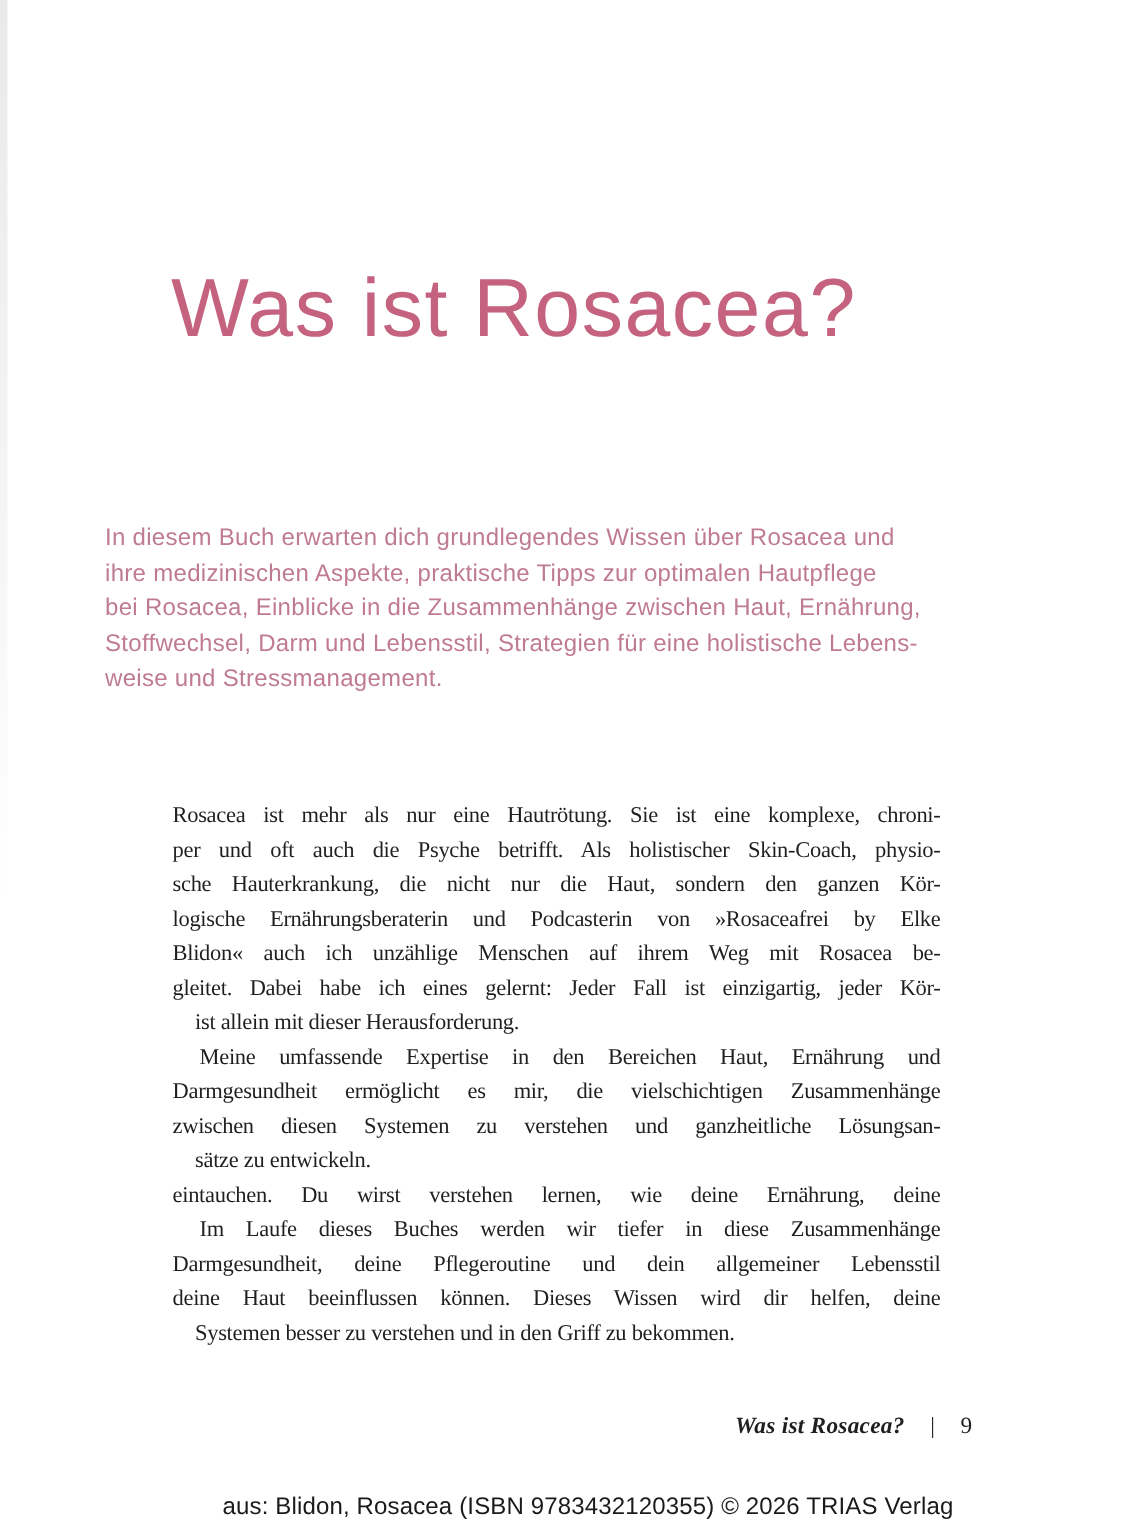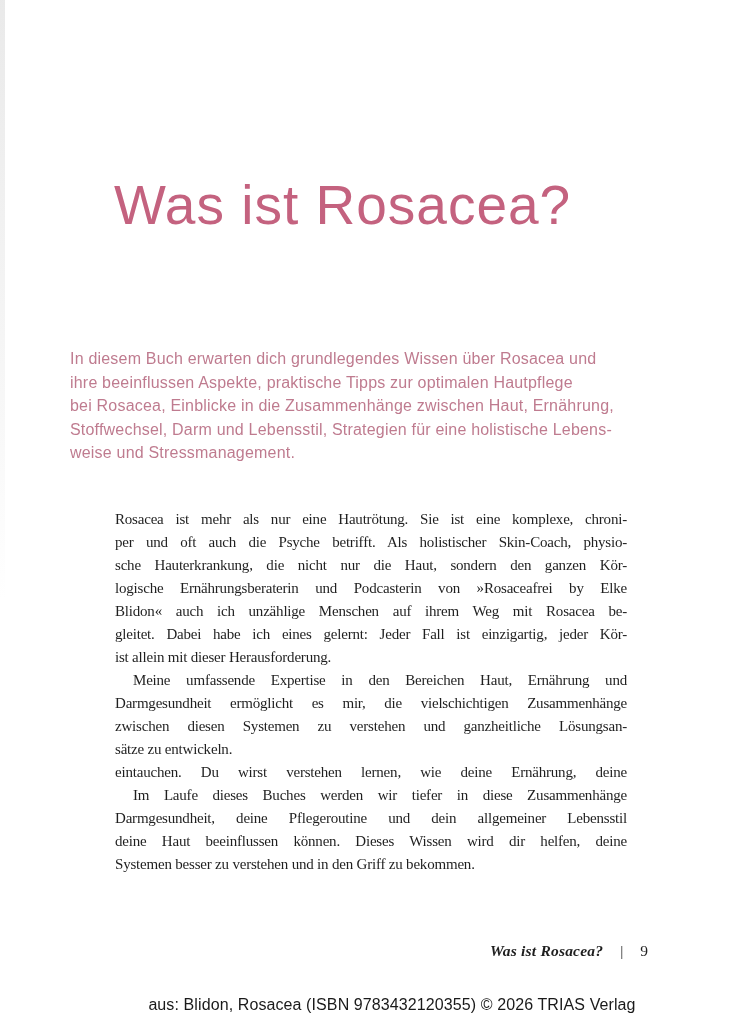--- a/index.html
+++ b/index.html
@@ -40,33 +40,33 @@
     font-family: "Liberation Sans", sans-serif;
     font-size: 16px;
     line-height: 23.5px;
     letter-spacing: 0.2px;
     color: var(--c-intro, #bf7b8f);
   }
   .intro .iline { white-space: nowrap; }
   .body-text {
     position: absolute;
     left: 115px;
-    top: 508px;
+    top: 533px;
     width: 512px;
     font-size: 15px;
     line-height: 23px;
     letter-spacing: -0.2px;
     color: var(--c-body, #1f1f1f);
   }
   .body-text .bl {
     text-align: justify;
     text-align-last: justify;
     text-justify: inter-word;
   }
-  .body-text .bl.last { text-align-last: left; }
+  .body-text .bl.last { text-align-last: left; margin-left: 15px; }
   .body-text .bl.indent { text-indent: 18px; }
   .running-footer {
     position: absolute;
     top: 942px;
     right: 104px;
     display: flex;
     align-items: baseline;
     gap: 17px;
     font-size: 15.5px;
     color: var(--c-body, #1f1f1f);
@@ -93,21 +93,21 @@
 </head>
 <body>
 
 <div class="page">
   <div class="scan-edge"></div>
 
   <h1 class="chapter-title">Was ist Rosacea?</h1>
 
   <div class="intro">
       <div class="iline">In diesem Buch erwarten dich grundlegendes Wissen über Rosacea und</div>
-      <div class="iline">ihre beeinflussen Aspekte, praktische Tipps zur optimalen Hautpflege</div>
+      <div class="iline">ihre medizinischen Aspekte, praktische Tipps zur optimalen Hautpflege</div>
       <div class="iline">bei Rosacea, Einblicke in die Zusammenhänge zwischen Haut, Ernährung,</div>
       <div class="iline">Stoffwechsel, Darm und Lebensstil, Strategien für eine holistische Lebens-</div>
       <div class="iline">weise und Stressmanagement.</div>
     </div>
 
   <div class="body-text">
       <div class="bl">Rosacea ist mehr als nur eine Hautrötung. Sie ist eine komplexe, chroni-</div>
       <div class="bl">per und oft auch die Psyche betrifft. Als holistischer Skin-Coach, physio-</div>
       <div class="bl">sche Hauterkrankung, die nicht nur die Haut, sondern den ganzen Kör-</div>
       <div class="bl">logische Ernährungsberaterin und Podcasterin von »Rosaceafrei by Elke</div>

